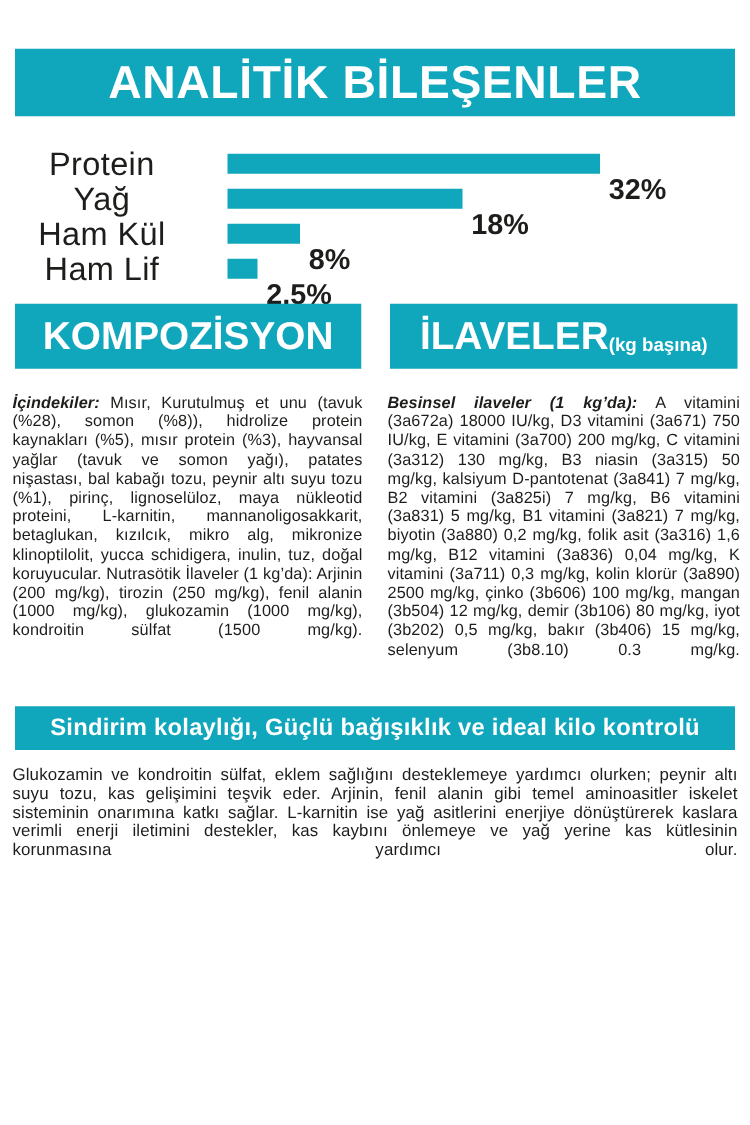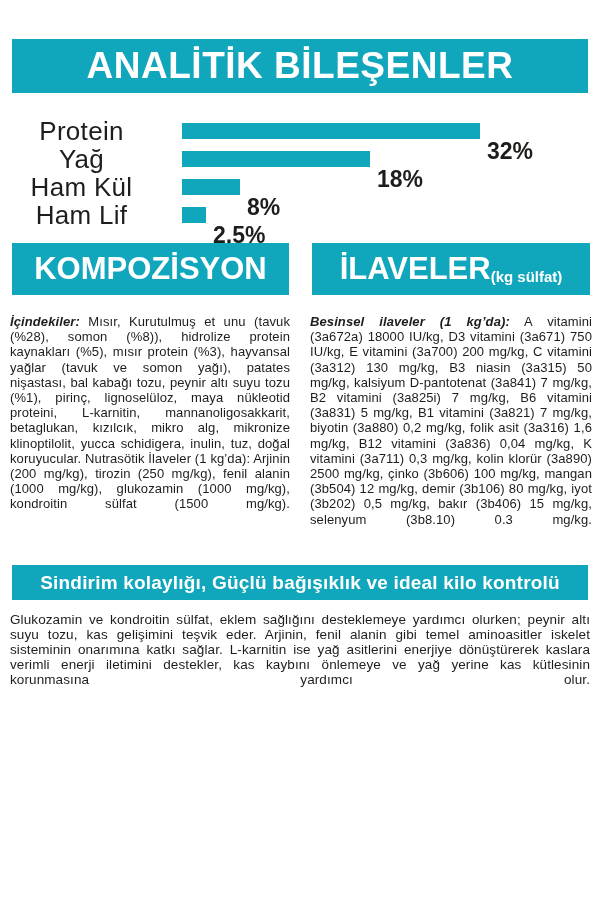--- a/index.html
+++ b/index.html
@@ -87,21 +87,21 @@
       <div class="chart-value">2,5%</div>
     </div>
   </div>
 
   <div class="banner banner-sec banner-komp">
     <span>KOMPOZİSYON</span>
   </div>
 
   <div class="banner banner-sec banner-ilav">
     <span>İLAVELER</span>
-      <span class="ilav-suffix">(kg sülfat)</span>
+      <span class="ilav-suffix">(kg başına)</span>
   </div>
 
   <div class="col col-left">
     <p><span class="lead">İçindekiler:</span> <span>Mısır, Kurutulmuş et unu (tavuk (%28), somon (%8)), hidrolize protein kaynakları (%5), mısır protein (%3), hayvansal yağlar (tavuk ve somon yağı), patates nişastası, bal kabağı tozu, peynir altı suyu tozu (%1), pirinç, lignoselüloz, maya nükleotid proteini, L-karnitin, mannanoligosakkarit, betaglukan, kızılcık, mikro alg, mikronize klinoptilolit, yucca schidigera, inulin, tuz, doğal koruyucular. Nutrasötik İlaveler (1 kg’da): Arjinin (200 mg/kg), tirozin (250 mg/kg), fenil alanin (1000 mg/kg), glukozamin (1000 mg/kg), kondroitin sülfat (1500 mg/kg).</span></p>
   </div>
 
   <div class="col col-right">
     <p><span class="lead">Besinsel ilaveler (1 kg’da):</span> <span>A vitamini (3a672a) 18000 IU/kg, D3 vitamini (3a671) 750 IU/kg, E vitamini (3a700) 200 mg/kg, C vitamini (3a312) 130 mg/kg, B3 niasin (3a315) 50 mg/kg, kalsiyum D-pantotenat (3a841) 7 mg/kg, B2 vitamini (3a825i) 7 mg/kg, B6 vitamini (3a831) 5 mg/kg, B1 vitamini (3a821) 7 mg/kg, biyotin (3a880) 0,2 mg/kg, folik asit (3a316) 1,6 mg/kg, B12 vitamini (3a836) 0,04 mg/kg, K vitamini (3a711) 0,3 mg/kg, kolin klorür (3a890) 2500 mg/kg, çinko (3b606) 100 mg/kg, mangan (3b504) 12 mg/kg, demir (3b106) 80 mg/kg, iyot (3b202) 0,5 mg/kg, bakır (3b406) 15 mg/kg, selenyum (3b8.10) 0.3 mg/kg.</span></p>
   </div>
 

